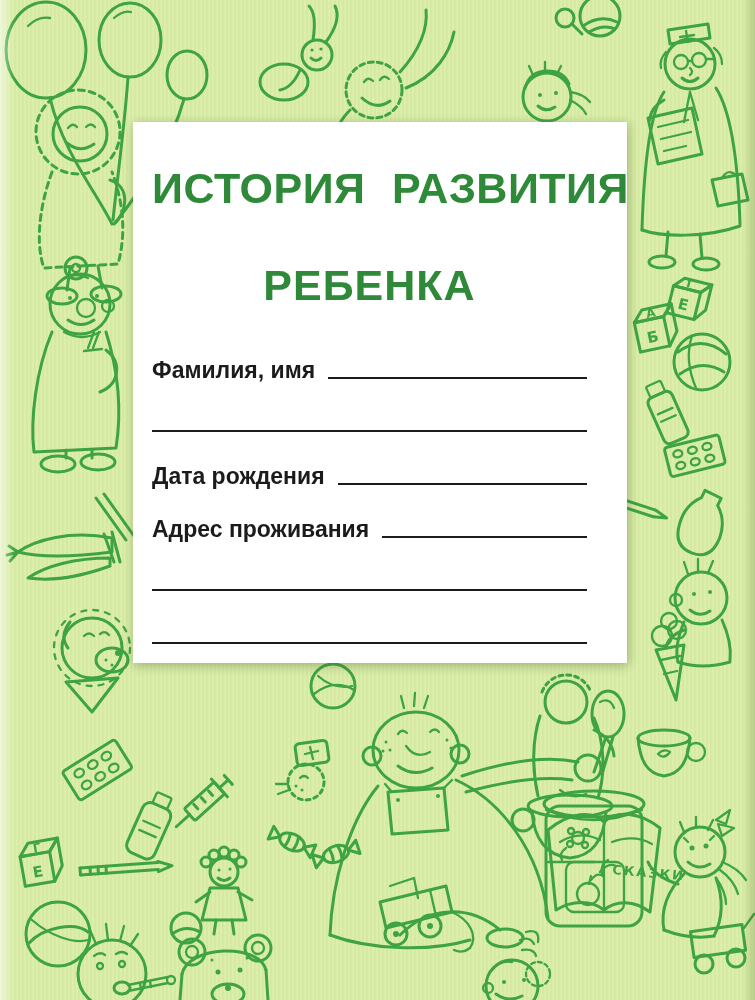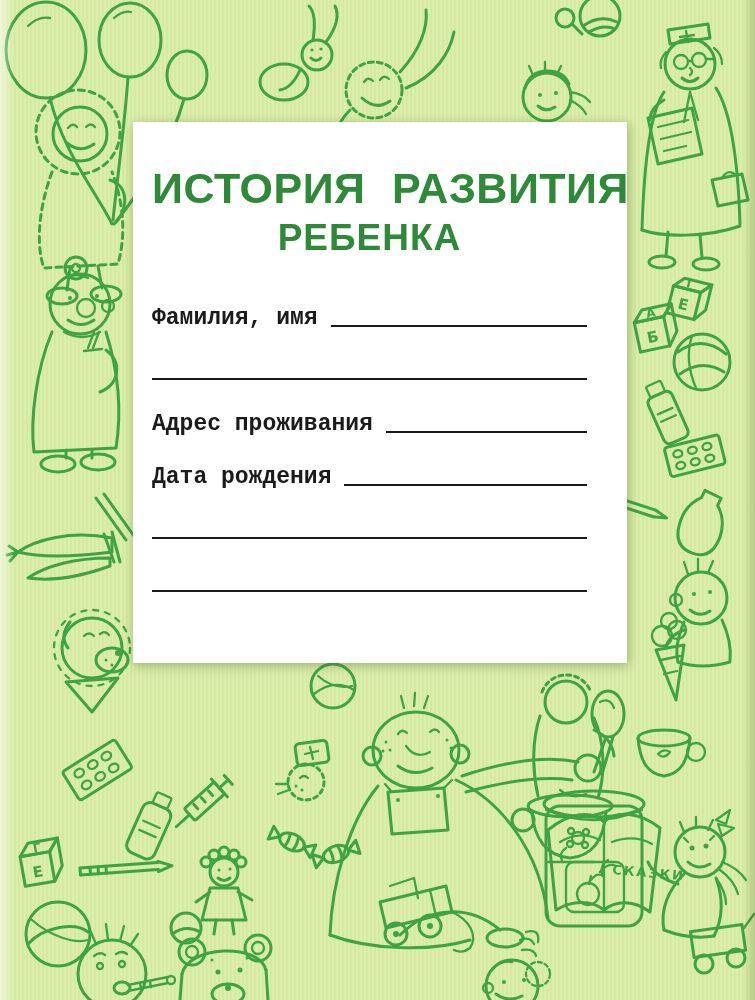--- a/index.html
+++ b/index.html
@@ -20,22 +20,22 @@
   .doodle .thin{stroke-width:2.3;}
   .doodle .dot{fill:var(--doodle);stroke:none;}
   .doodle text{fill:var(--doodle);stroke:none;font:bold 15px "DejaVu Sans",sans-serif;}
   .doodle text.small{font-size:12px;}
   .doodle text.book{font-size:13px;letter-spacing:2px;}
   .panel{position:absolute;left:133px;top:122px;width:494px;height:541px;background:var(--panel);
       box-sizing:border-box;padding:40px 40px 0 19px;z-index:2;
       box-shadow:0 4px 10px rgba(80,110,45,.30),3px 0 8px rgba(80,110,45,.18);}
   .title{color:var(--title);font-weight:bold;text-align:center;line-height:1.24;white-space:nowrap;}
   .title-line1{font-size:43px;word-spacing:14px;letter-spacing:.5px;}
-  .title-line2{font-size:37px;letter-spacing:1px;}
-  .fields{margin-top:26px;font-family:Liberation Mono, monospace;}
+  .title-line2{font-size:43px;letter-spacing:1px;margin-top:44px;}
+  .fields{margin-top:26px;}
   .field-row{display:flex;align-items:flex-end;height:53px;}
   .field-row:first-child{height:43px;}
   .field-label{font-weight:bold;font-size:23px;color:var(--text);line-height:1;
       padding-right:13px;white-space:nowrap;}
   .field-label:empty{padding:0;}
   .field-line{flex:1;border-bottom:2px solid var(--text);margin-bottom:3px;}
 </style>
 </head>
 <body>
 
@@ -549,25 +549,25 @@
     <div class="fields">
       <div class="field-row">
         <span class="field-label">Фамилия, имя</span>
         <span class="field-line"></span>
       </div>
       <div class="field-row">
         <span class="field-label"></span>
         <span class="field-line"></span>
       </div>
       <div class="field-row">
-        <span class="field-label">Адрес проживания</span>
+        <span class="field-label">Дата рождения</span>
         <span class="field-line"></span>
       </div>
       <div class="field-row">
-        <span class="field-label">Дата рождения</span>
+        <span class="field-label">Адрес проживания</span>
         <span class="field-line"></span>
       </div>
       <div class="field-row">
         <span class="field-label"></span>
         <span class="field-line"></span>
       </div>
       <div class="field-row">
         <span class="field-label"></span>
         <span class="field-line"></span>
       </div>

